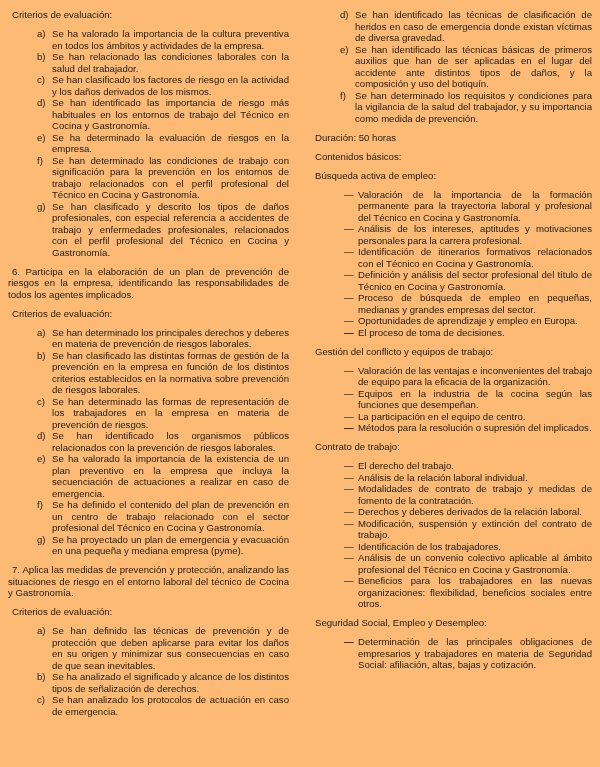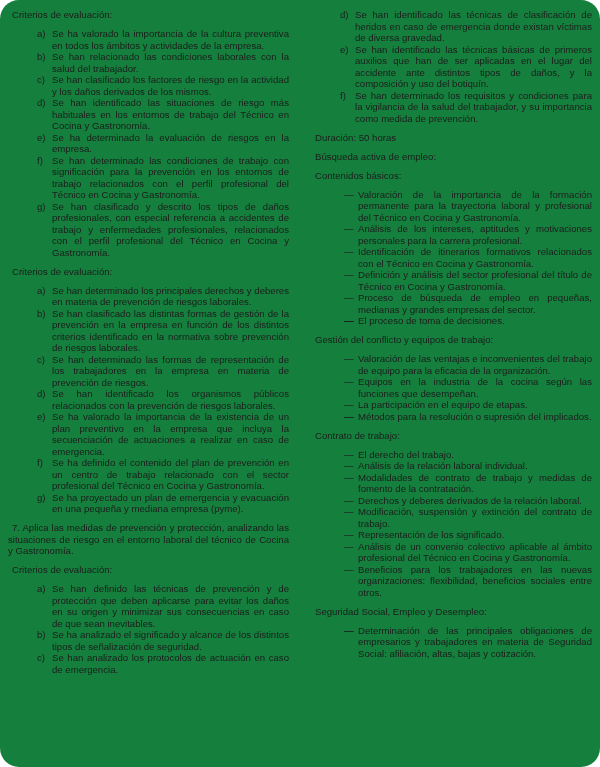--- a/index.html
+++ b/index.html
@@ -4,27 +4,26 @@
 <style>
   html, body {
     margin: 0;
     padding: 0;
     background: #ffffff;
   }
   .page {
     position: relative;
     width: 600px;
     height: 767px;
-    background: #15803d;
+    background: #fdba74;
     overflow: hidden;
     font-family: "Liberation Sans", "DejaVu Sans", sans-serif;
     font-size: 9.6px;
     line-height: 11.5px;
     color: #1c1c1c;
-    border-radius: 19px;
     -webkit-font-smoothing: antialiased;
   }
   .col {
     position: absolute;
     top: 9px;
   }
   .col-left  { left: 8px;   width: 281px; }
   .col-right { left: 311px; width: 281px; }
 
   .para {
@@ -52,78 +51,79 @@
 </head>
 <body>
 
 <div class="page">
   <div class="col col-left">
       <p class="para">Criterios de evaluación:</p>
       <div class="llist">
         <div class="item"><span class="lbl">a)</span><span>Se ha valorado la importancia de la cultura preventiva en todos los ámbitos y actividades de la empresa.</span></div>
         <div class="item"><span class="lbl">b)</span><span>Se han relacionado las condiciones laborales con la salud del trabajador.</span></div>
         <div class="item"><span class="lbl">c)</span><span>Se han clasificado los factores de riesgo en la actividad y los daños derivados de los mismos.</span></div>
-        <div class="item"><span class="lbl">d)</span><span>Se han identificado las situaciones de riesgo más habituales en los entornos de trabajo del Técnico en Cocina y Gastronomía.</span></div>
+        <div class="item"><span class="lbl">d)</span><span>Se han identificado las importancia de riesgo más habituales en los entornos de trabajo del Técnico en Cocina y Gastronomía.</span></div>
         <div class="item"><span class="lbl">e)</span><span>Se ha determinado la evaluación de riesgos en la empresa.</span></div>
         <div class="item"><span class="lbl">f)</span><span>Se han determinado las condiciones de trabajo con significación para la prevención en los entornos de trabajo relacionados con el perfil profesional del Técnico en Cocina y Gastronomía.</span></div>
         <div class="item"><span class="lbl">g)</span><span>Se han clasificado y descrito los tipos de daños profesionales, con especial referencia a accidentes de trabajo y enfermedades profesionales, relacionados con el perfil profesional del Técnico en Cocina y Gastronomía.</span></div>
       </div>
+      <p class="para">6.   Participa en la elaboración de un plan de prevención de riesgos en la empresa, identificando las responsabilidades de todos los agentes implicados.</p>
       <p class="para">Criterios de evaluación:</p>
       <div class="llist">
         <div class="item"><span class="lbl">a)</span><span>Se han determinado los principales derechos y deberes en materia de prevención de riesgos laborales.</span></div>
-        <div class="item"><span class="lbl">b)</span><span>Se han clasificado las distintas formas de gestión de la prevención en la empresa en función de los distintos criterios identificado en la normativa sobre prevención de riesgos laborales.</span></div>
+        <div class="item"><span class="lbl">b)</span><span>Se han clasificado las distintas formas de gestión de la prevención en la empresa en función de los distintos criterios establecidos en la normativa sobre prevención de riesgos laborales.</span></div>
         <div class="item"><span class="lbl">c)</span><span>Se han determinado las formas de representación de los trabajadores en la empresa en materia de prevención de riesgos.</span></div>
         <div class="item"><span class="lbl">d)</span><span>Se han identificado los organismos públicos relacionados con la prevención de riesgos laborales.</span></div>
         <div class="item"><span class="lbl">e)</span><span>Se ha valorado la importancia de la existencia de un plan preventivo en la empresa que incluya la secuenciación de actuaciones a realizar en caso de emergencia.</span></div>
         <div class="item"><span class="lbl">f)</span><span>Se ha definido el contenido del plan de prevención en un centro de trabajo relacionado con el sector profesional del Técnico en Cocina y Gastronomía.</span></div>
         <div class="item"><span class="lbl">g)</span><span>Se ha proyectado un plan de emergencia y evacuación en una pequeña y mediana empresa (pyme).</span></div>
       </div>
       <p class="para">7.   Aplica las medidas de prevención y protección, analizando las situaciones de riesgo en el entorno laboral del técnico de Cocina y Gastronomía.</p>
       <p class="para">Criterios de evaluación:</p>
       <div class="llist">
         <div class="item"><span class="lbl">a)</span><span>Se han definido las técnicas de prevención y de protección que deben aplicarse para evitar los daños en su origen y minimizar sus consecuencias en caso de que sean inevitables.</span></div>
-        <div class="item"><span class="lbl">b)</span><span>Se ha analizado el significado y alcance de los distintos tipos de señalización de seguridad.</span></div>
+        <div class="item"><span class="lbl">b)</span><span>Se ha analizado el significado y alcance de los distintos tipos de señalización de derechos.</span></div>
         <div class="item"><span class="lbl">c)</span><span>Se han analizado los protocolos de actuación en caso de emergencia.</span></div>
       </div>
     </div>
   <div class="col col-right">
       <div class="llist">
         <div class="item"><span class="lbl">d)</span><span>Se han identificado las técnicas de clasificación de heridos en caso de emergencia donde existan víctimas de diversa gravedad.</span></div>
         <div class="item"><span class="lbl">e)</span><span>Se han identificado las técnicas básicas de primeros auxilios que han de ser aplicadas en el lugar del accidente ante distintos tipos de daños, y la composición y uso del botiquín.</span></div>
         <div class="item"><span class="lbl">f)</span><span>Se han determinado los requisitos y condiciones para la vigilancia de la salud del trabajador, y su importancia como medida de prevención.</span></div>
       </div>
       <p class="para">Duración: 50 horas</p>
+      <p class="para">Contenidos básicos:</p>
       <p class="para">Búsqueda activa de empleo:</p>
-      <p class="para">Contenidos básicos:</p>
       <div class="dlist">
         <div class="item"><span class="lbl">—</span><span>Valoración de la importancia de la formación permanente para la trayectoria laboral y profesional del Técnico en Cocina y Gastronomía.</span></div>
         <div class="item"><span class="lbl">—</span><span>Análisis de los intereses, aptitudes y motivaciones personales para la carrera profesional.</span></div>
         <div class="item"><span class="lbl">—</span><span>Identificación de itinerarios formativos relacionados con el Técnico en Cocina y Gastronomía.</span></div>
         <div class="item"><span class="lbl">—</span><span>Definición y análisis del sector profesional del título de Técnico en Cocina y Gastronomía.</span></div>
         <div class="item"><span class="lbl">—</span><span>Proceso de búsqueda de empleo en pequeñas, medianas y grandes empresas del sector.</span></div>
-        <div class="item"><span class="lbl">—</span></div>
+        <div class="item"><span class="lbl">—</span><span>Oportunidades de aprendizaje y empleo en Europa.</span></div>
         <div class="item"><span class="lbl">—</span></div>
         <div class="item"><span class="lbl">—</span><span>El proceso de toma de decisiones.</span></div>
       </div>
       <p class="para">Gestión del conflicto y equipos de trabajo:</p>
       <div class="dlist">
         <div class="item"><span class="lbl">—</span><span>Valoración de las ventajas e inconvenientes del trabajo de equipo para la eficacia de la organización.</span></div>
         <div class="item"><span class="lbl">—</span><span>Equipos en la industria de la cocina según las funciones que desempeñan.</span></div>
-        <div class="item"><span class="lbl">—</span><span>La participación en el equipo de etapas.</span></div>
+        <div class="item"><span class="lbl">—</span><span>La participación en el equipo de centro.</span></div>
         <div class="item"><span class="lbl">—</span></div>
         <div class="item"><span class="lbl">—</span><span>Métodos para la resolución o supresión del implicados.</span></div>
       </div>
       <p class="para">Contrato de trabajo:</p>
       <div class="dlist">
         <div class="item"><span class="lbl">—</span><span>El derecho del trabajo.</span></div>
         <div class="item"><span class="lbl">—</span><span>Análisis de la relación laboral individual.</span></div>
         <div class="item"><span class="lbl">—</span><span>Modalidades de contrato de trabajo y medidas de fomento de la contratación.</span></div>
         <div class="item"><span class="lbl">—</span><span>Derechos y deberes derivados de la relación laboral.</span></div>
         <div class="item"><span class="lbl">—</span><span>Modificación, suspensión y extinción del contrato de trabajo.</span></div>
-        <div class="item"><span class="lbl">—</span><span>Representación de los significado.</span></div>
+        <div class="item"><span class="lbl">—</span><span>Identificación de los trabajadores.</span></div>
         <div class="item"><span class="lbl">—</span><span>Análisis de un convenio colectivo aplicable al ámbito profesional del Técnico en Cocina y Gastronomía.</span></div>
         <div class="item"><span class="lbl">—</span><span>Beneficios para los trabajadores en las nuevas organizaciones: flexibilidad, beneficios sociales entre otros.</span></div>
       </div>
       <p class="para">Seguridad Social, Empleo y Desempleo:</p>
       <div class="dlist">
         <div class="item"><span class="lbl">—</span></div>
         <div class="item"><span class="lbl">—</span><span>Determinación de las principales obligaciones de empresarios y trabajadores en materia de Seguridad Social: afiliación, altas, bajas y cotización.</span></div>
       </div>
     </div>
 </div>

